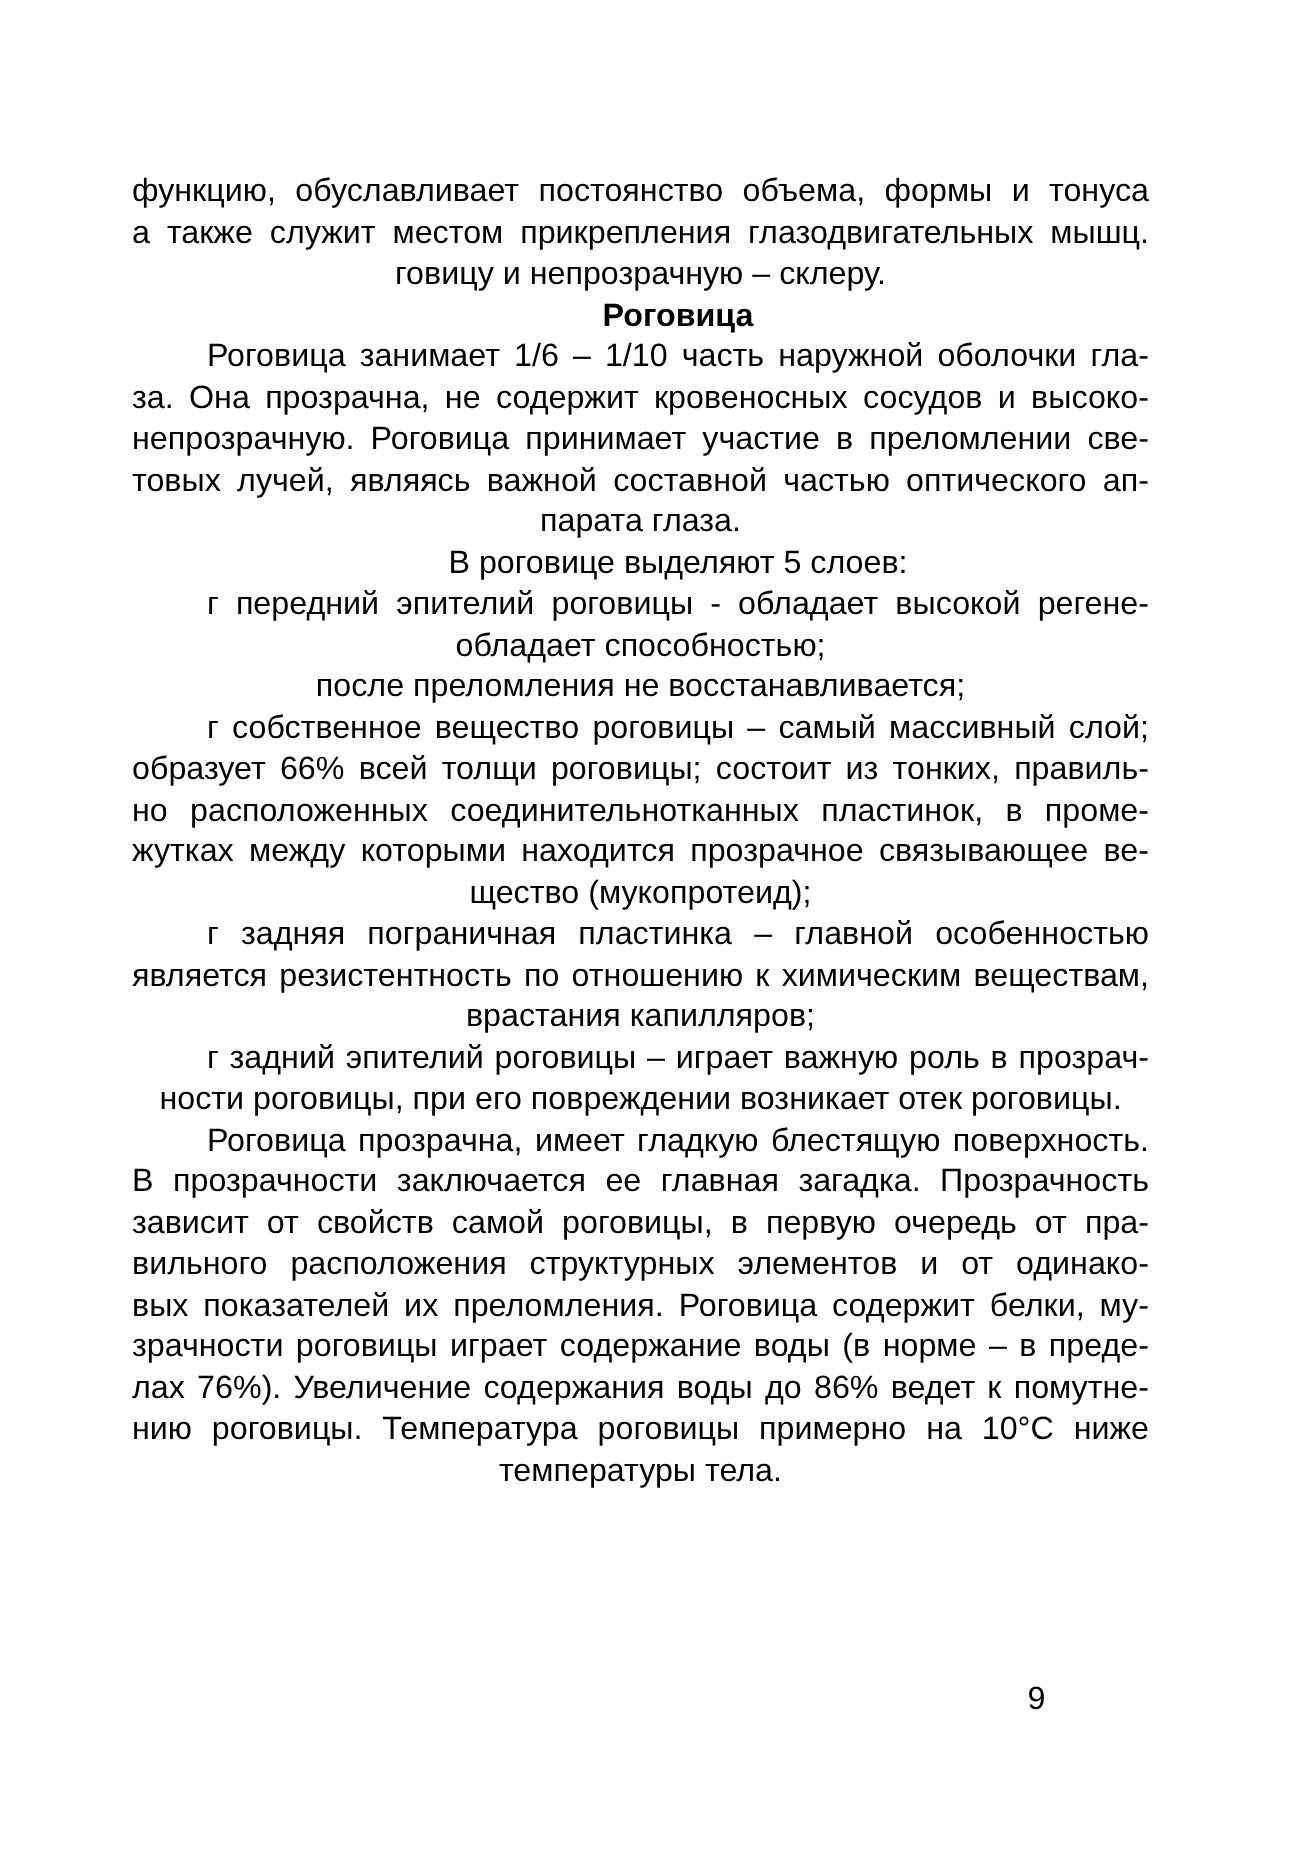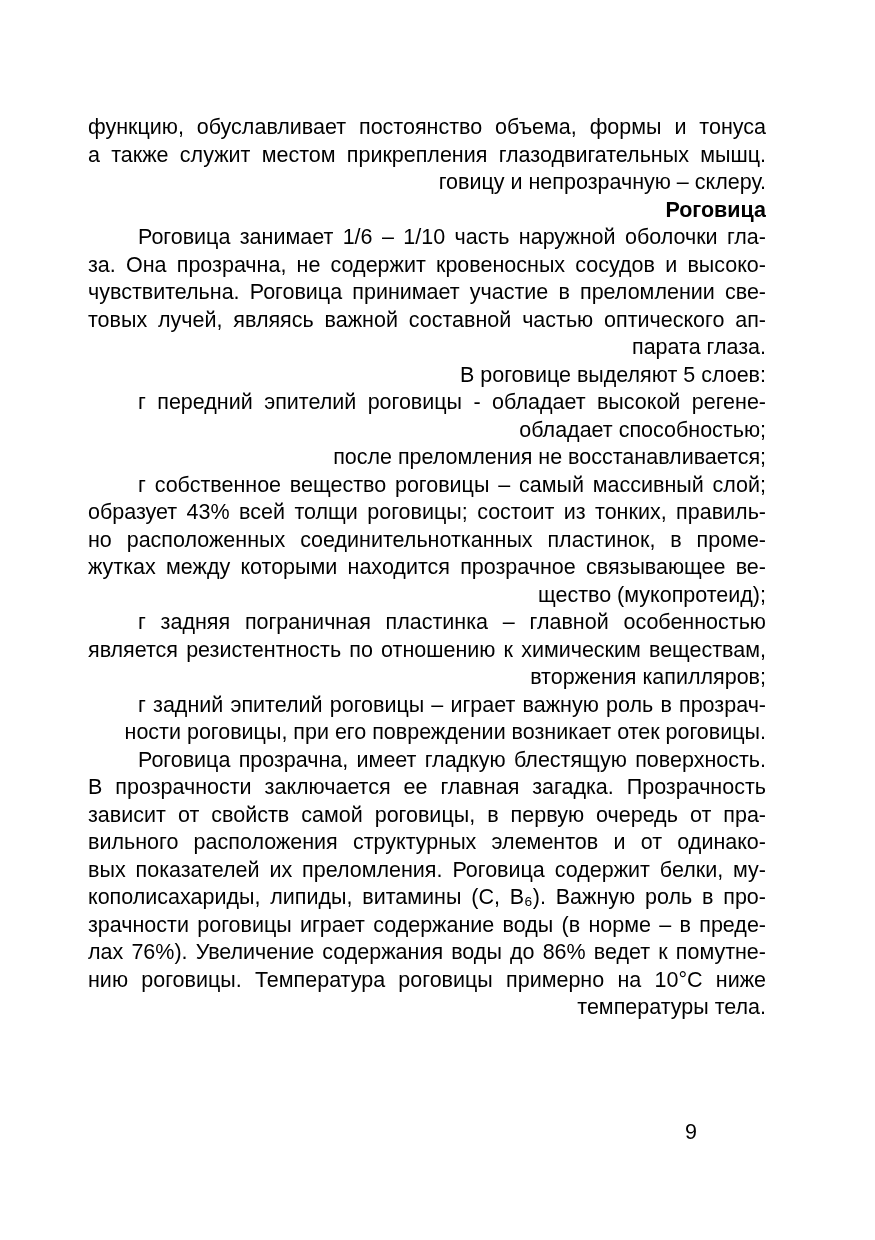--- a/index.html
+++ b/index.html
@@ -21,21 +21,21 @@
     left: 88px;
     top: 114px;
     width: 678px;
   }
   .line {
     height: 27.5px;
     line-height: 27.5px;
     font-size: 21.5px;
     white-space: normal;
     overflow: hidden;
-    text-align: right;
+    text-align: center;
   }
   .line.just {
     text-align: justify;
     text-align-last: justify;
   }
   .line.ind {
     padding-left: 50px;
   }
   .heading .line {
     font-weight: bold;
@@ -59,57 +59,56 @@
         <div class="line just">функцию, обуславливает постоянство объема, формы и тонуса глаза,</div>
         <div class="line just">а также служит местом прикрепления глазодвигательных мышц. На-</div>
         <div class="line">говицу и непрозрачную – склеру.</div>
       </div>
       <div class="heading">
         <div class="line ind">Роговица</div>
       </div>
       <div class="paragraph">
         <div class="line just ind">Роговица занимает 1/6 – 1/10 часть наружной оболочки гла-</div>
         <div class="line just">за. Она прозрачна, не содержит кровеносных сосудов и высоко-</div>
-        <div class="line just">чувствительна. Роговица принимает участие в преломлении све-</div>
+        <div class="line just">непрозрачную. Роговица принимает участие в преломлении све-</div>
         <div class="line just">товых лучей, являясь важной составной частью оптического ап-</div>
         <div class="line">парата глаза.</div>
       </div>
       <div class="paragraph">
         <div class="line ind">В роговице выделяют 5 слоев:</div>
       </div>
       <div class="bullet">
         <div class="line just ind">г  передний эпителий роговицы - обладает высокой регене-</div>
         <div class="line">обладает способностью;</div>
       </div>
       <div class="bullet">
         <div class="line">после преломления не восстанавливается;</div>
       </div>
       <div class="bullet">
         <div class="line just ind">г  собственное вещество роговицы – самый массивный слой;</div>
-        <div class="line just">образует 43% всей толщи роговицы; состоит из тонких, правиль-</div>
+        <div class="line just">образует 66% всей толщи роговицы; состоит из тонких, правиль-</div>
         <div class="line just">но расположенных соединительнотканных пластинок, в проме-</div>
         <div class="line just">жутках между которыми находится прозрачное связывающее ве-</div>
         <div class="line">щество (мукопротеид);</div>
       </div>
       <div class="bullet">
         <div class="line just ind">г  задняя пограничная пластинка – главной  особенностью</div>
         <div class="line just">является резистентность по отношению к химическим веществам,</div>
-        <div class="line">вторжения капилляров;</div>
+        <div class="line">врастания капилляров;</div>
       </div>
       <div class="bullet">
         <div class="line just ind">г  задний эпителий роговицы – играет важную роль в прозрач-</div>
         <div class="line">ности роговицы, при его повреждении возникает отек роговицы.</div>
       </div>
       <div class="paragraph">
         <div class="line just ind">Роговица прозрачна, имеет гладкую блестящую поверхность.</div>
         <div class="line just">В прозрачности заключается ее главная загадка. Прозрачность</div>
         <div class="line just">зависит от свойств самой роговицы, в первую очередь от пра-</div>
         <div class="line just">вильного расположения структурных элементов и от одинако-</div>
         <div class="line just">вых показателей их преломления. Роговица содержит белки, му-</div>
-        <div class="line just">кополисахариды, липиды, витамины (С, В₆). Важную роль в про-</div>
         <div class="line just">зрачности роговицы играет содержание воды (в норме – в преде-</div>
         <div class="line just">лах 76%). Увеличение содержания воды до 86% ведет к помутне-</div>
         <div class="line just">нию роговицы. Температура роговицы примерно на 10°С ниже</div>
         <div class="line">температуры тела.</div>
       </div>
     </div>
   <div id="page-number">9</div>
 </div>
 
 </body></html>

